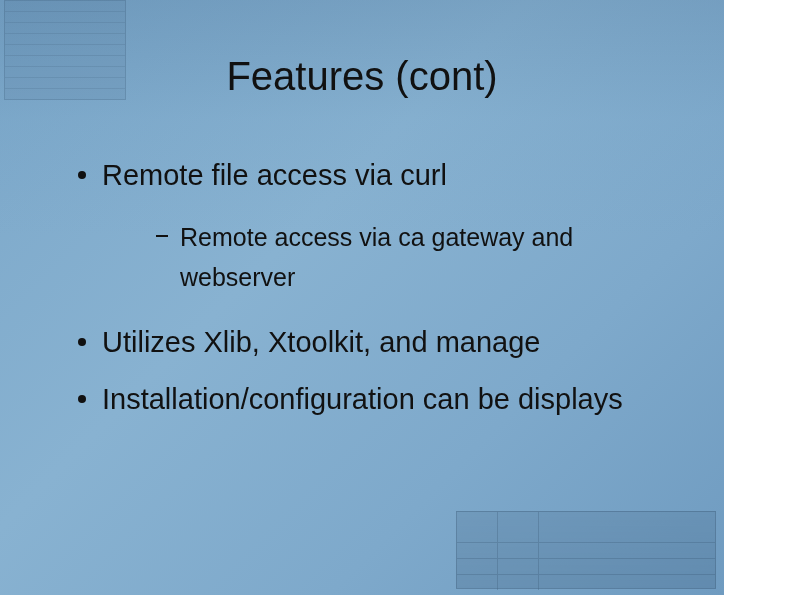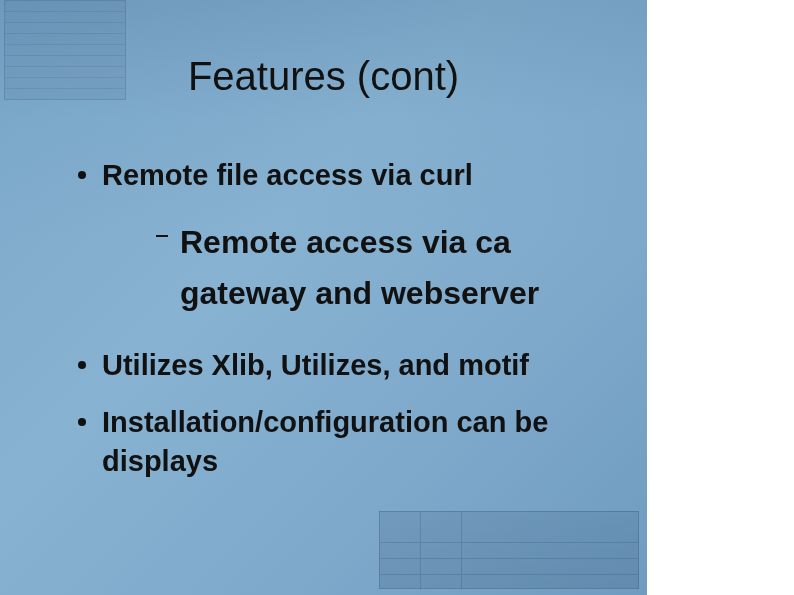--- a/index.html
+++ b/index.html
@@ -5,21 +5,21 @@
   html, body {
     margin: 0;
     padding: 0;
     width: 794px;
     height: 595px;
     overflow: hidden;
     font-family: Arial, Helvetica, sans-serif;
   }
   .slide {
     position: relative;
-    width: 647px;
+    width: 724px;
     height: 595px;
     box-sizing: border-box;
     background:
       
       linear-gradient(to bottom, rgba(50,90,130,0.18) 0%, rgba(90,140,180,0.08) 20%, rgba(120,165,200,0.0) 40%),
       
       linear-gradient(135deg, #7ba7c9 0%, #88b2d1 40%, #7ea9cb 70%, #6f9bc0 100%),
       
       repeating-linear-gradient(0deg, rgba(40,70,100,0.05) 0, rgba(40,70,100,0.05) 1px, transparent 1px, transparent 38px),
       repeating-linear-gradient(90deg, rgba(40,70,100,0.05) 0, rgba(40,70,100,0.05) 1px, transparent 1px, transparent 46px);
@@ -88,42 +88,41 @@
     list-style: none;
     padding: 0;
     margin: 0;
   }
   ul.level1 > li {
     position: relative;
     padding-left: 30px;
     font-size: 29px;
     line-height: 1.35;
     margin-bottom: 18px;
-    font-weight: bold;
   }
   ul.level1 > li::before {
     content: "";
     position: absolute;
     left: 6px;
     top: 15px;
     width: 8px;
     height: 8px;
     background: #111;
     border-radius: 50%;
   }
 
   ul.level2 {
     list-style: none;
     padding: 0;
     margin: 22px 0 26px 50px;
   }
   ul.level2 > li {
     position: relative;
     padding-left: 28px;
-    font-size: 32px;
+    font-size: 25px;
     line-height: 1.6;
   }
   ul.level2 > li::before {
     content: "";
     position: absolute;
     left: 4px;
     top: 18px;
     width: 12px;
     height: 2px;
     background: #111;
@@ -154,21 +153,21 @@
     <ul class="level1">
       <li>
         <span>Remote file access via curl</span>
         <ul class="level2">
           <li>
             <span>Remote access via ca gateway and webserver</span>
           </li>
         </ul>
       </li>
       <li>
-        <span>Utilizes Xlib, Utilizes, and motif</span>
+        <span>Utilizes Xlib, Xtoolkit, and manage</span>
       </li>
       <li>
         <span>Installation/configuration can be displays</span>
       </li>
     </ul>
   </div>
 
   <div class="titleblock">
     <div class="row"><span class="cell"></span><span class="cell"></span><span class="cell"></span></div>
     <div class="row"><span class="cell"></span><span class="cell"></span><span class="cell"></span></div>

